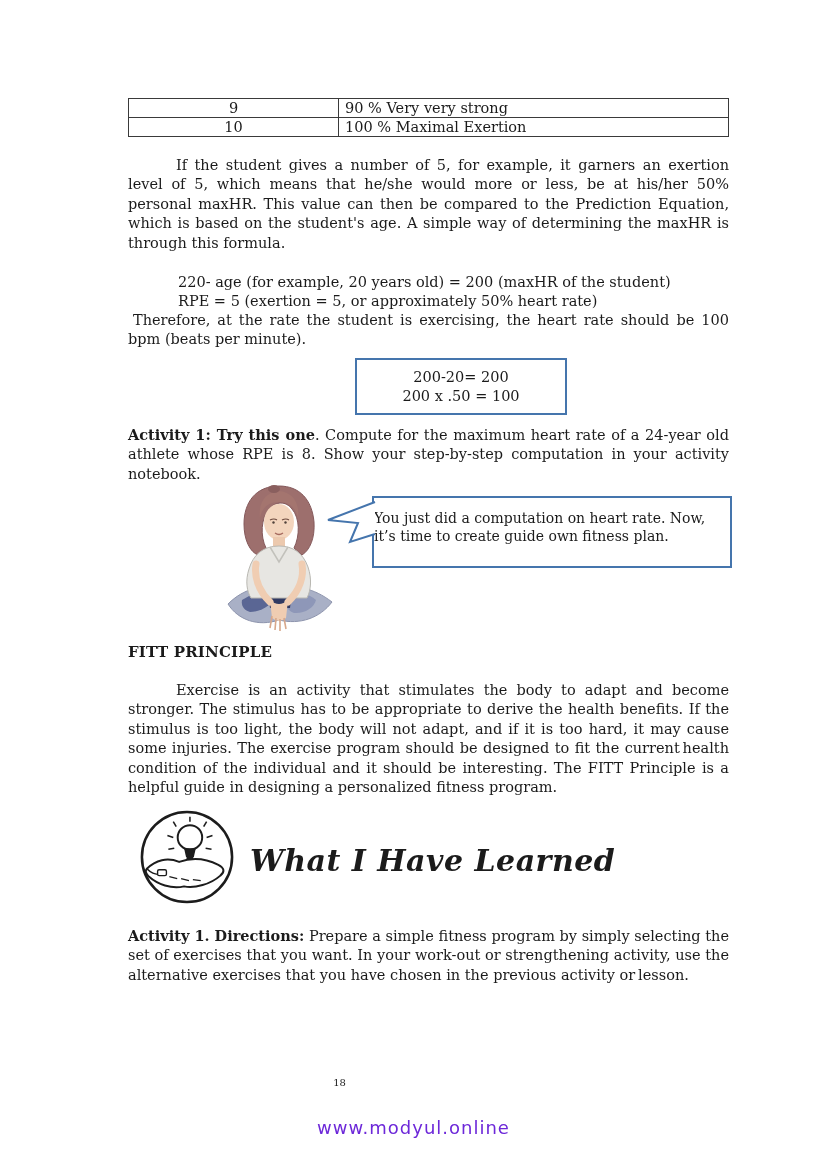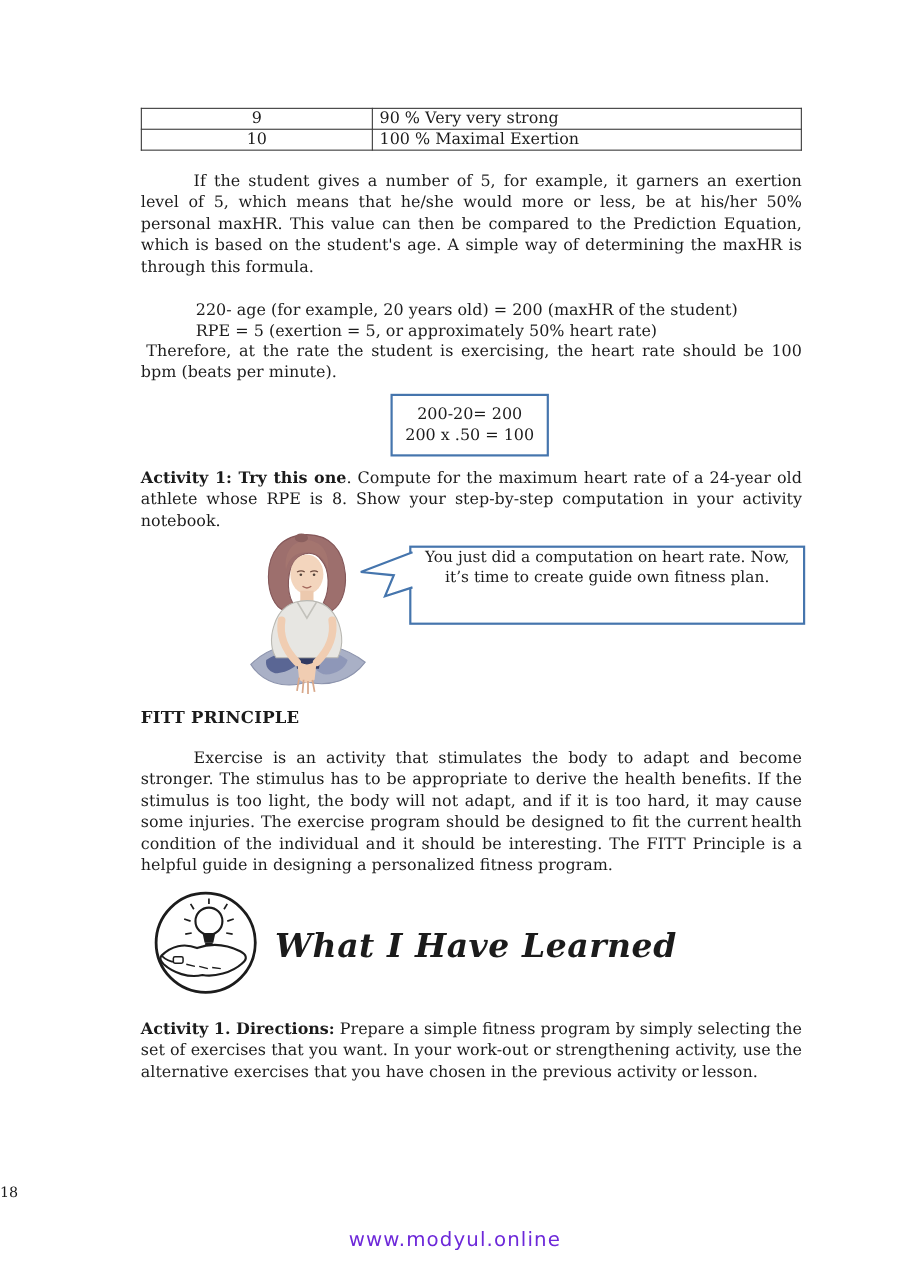--- a/index.html
+++ b/index.html
@@ -37,52 +37,53 @@
     font-size: 14.5px;
     line-height: 19.4px;
     text-align: justify;
   }
   .indent { text-indent: 48px; }
   .formula-line { width: 601px; font-size: 14.5px; line-height: 19.4px; padding-left: 50px; }
   .bold { font-weight: bold; }
 
   
   .formula-box {
-    width: 144px;
+    width: 212px;
     height: 57px;
     border: 2px solid #4575ad;
     background: #ffffff;
     text-align: center;
     font-size: 14.5px;
     line-height: 19px;
     padding-top: 8px;
   }
 
   
   .speech-bubble {
     width: 360px;
     height: 72px;
     border: 2px solid #4575ad;
     background: #ffffff;
-    text-align: center;
+    text-align: left;
     font-size: 14px;
     line-height: 18px;
+    padding-top: 11px;
   }
 
   
   .fitt-heading { font-size: 15px; font-weight: bold; letter-spacing: 0.2px; }
   .learned-heading {
     font-size: 30px;
     font-weight: bold;
     font-style: italic;
     letter-spacing: 0.5px;
   }
 
   
-  .page-number { width: 679px; text-align: left; font-size: 13px; }
+  .page-number { width: 679px; text-align: center; font-size: 10px; }
   .watermark {
     width: 827px;
     text-align: center;
     font-size: 18px;
     color: #6d28d9;
     letter-spacing: 1px;
     font-family: "DejaVu Sans", "Liberation Sans", sans-serif;
   }
 </style>
 </head>

